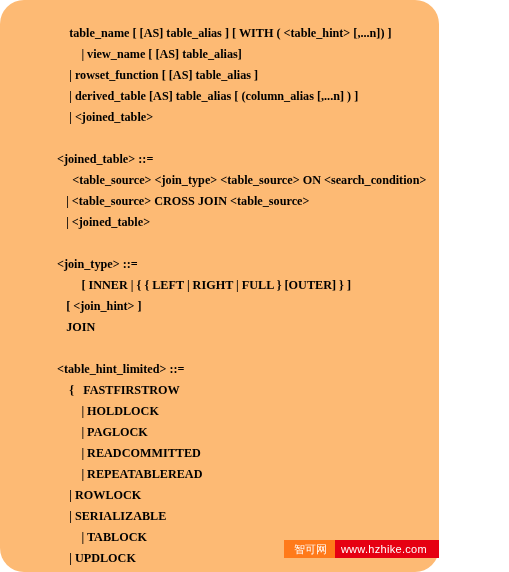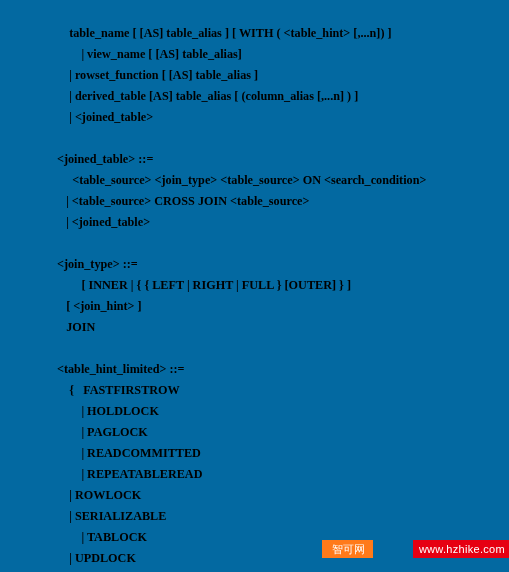--- a/index.html
+++ b/index.html
@@ -5,28 +5,29 @@
   html, body {
     margin: 0;
     padding: 0;
     background: #ffffff;
     width: 509px;
     height: 572px;
     overflow: hidden;
   }
   .container {
     position: relative;
-    width: 509px;
+    width: 439px;
     height: 572px;
-    background: #0369a1;
+    background: #fdba74;
     font-family: "Times New Roman", Times, serif;
     font-size: 12.2px;
     line-height: 21px;
     color: #000000;
     font-weight: bold;
+    border-radius: 24px;
   }
   .code {
     position: absolute;
     top: 2px;
     left: 57px;
     white-space: pre;
   }
   .badge-group {
     position: absolute;
     right: 0;
@@ -41,25 +42,24 @@
   .badge-left {
     background: #ff7a1a;
     color: #ffffff;
     padding: 0 8px 0 10px;
     display: flex;
     align-items: center;
   }
   .badge-right {
     background: #e60012;
     color: #ffffff;
-    padding: 0 4px 0 6px;
+    padding: 0 12px 0 6px;
     display: flex;
     align-items: center;
     letter-spacing: 0.3px;
-    margin-left: 40px;
   }
 </style>
 </head>
 <body>
 
 <div class="container">
 
   <div class="code">
 <span>    table_name [ [AS] table_alias ] [ WITH ( &lt;table_hint&gt; [,...n]) ]</span>
 <span>        | view_name [ [AS] table_alias]</span>

